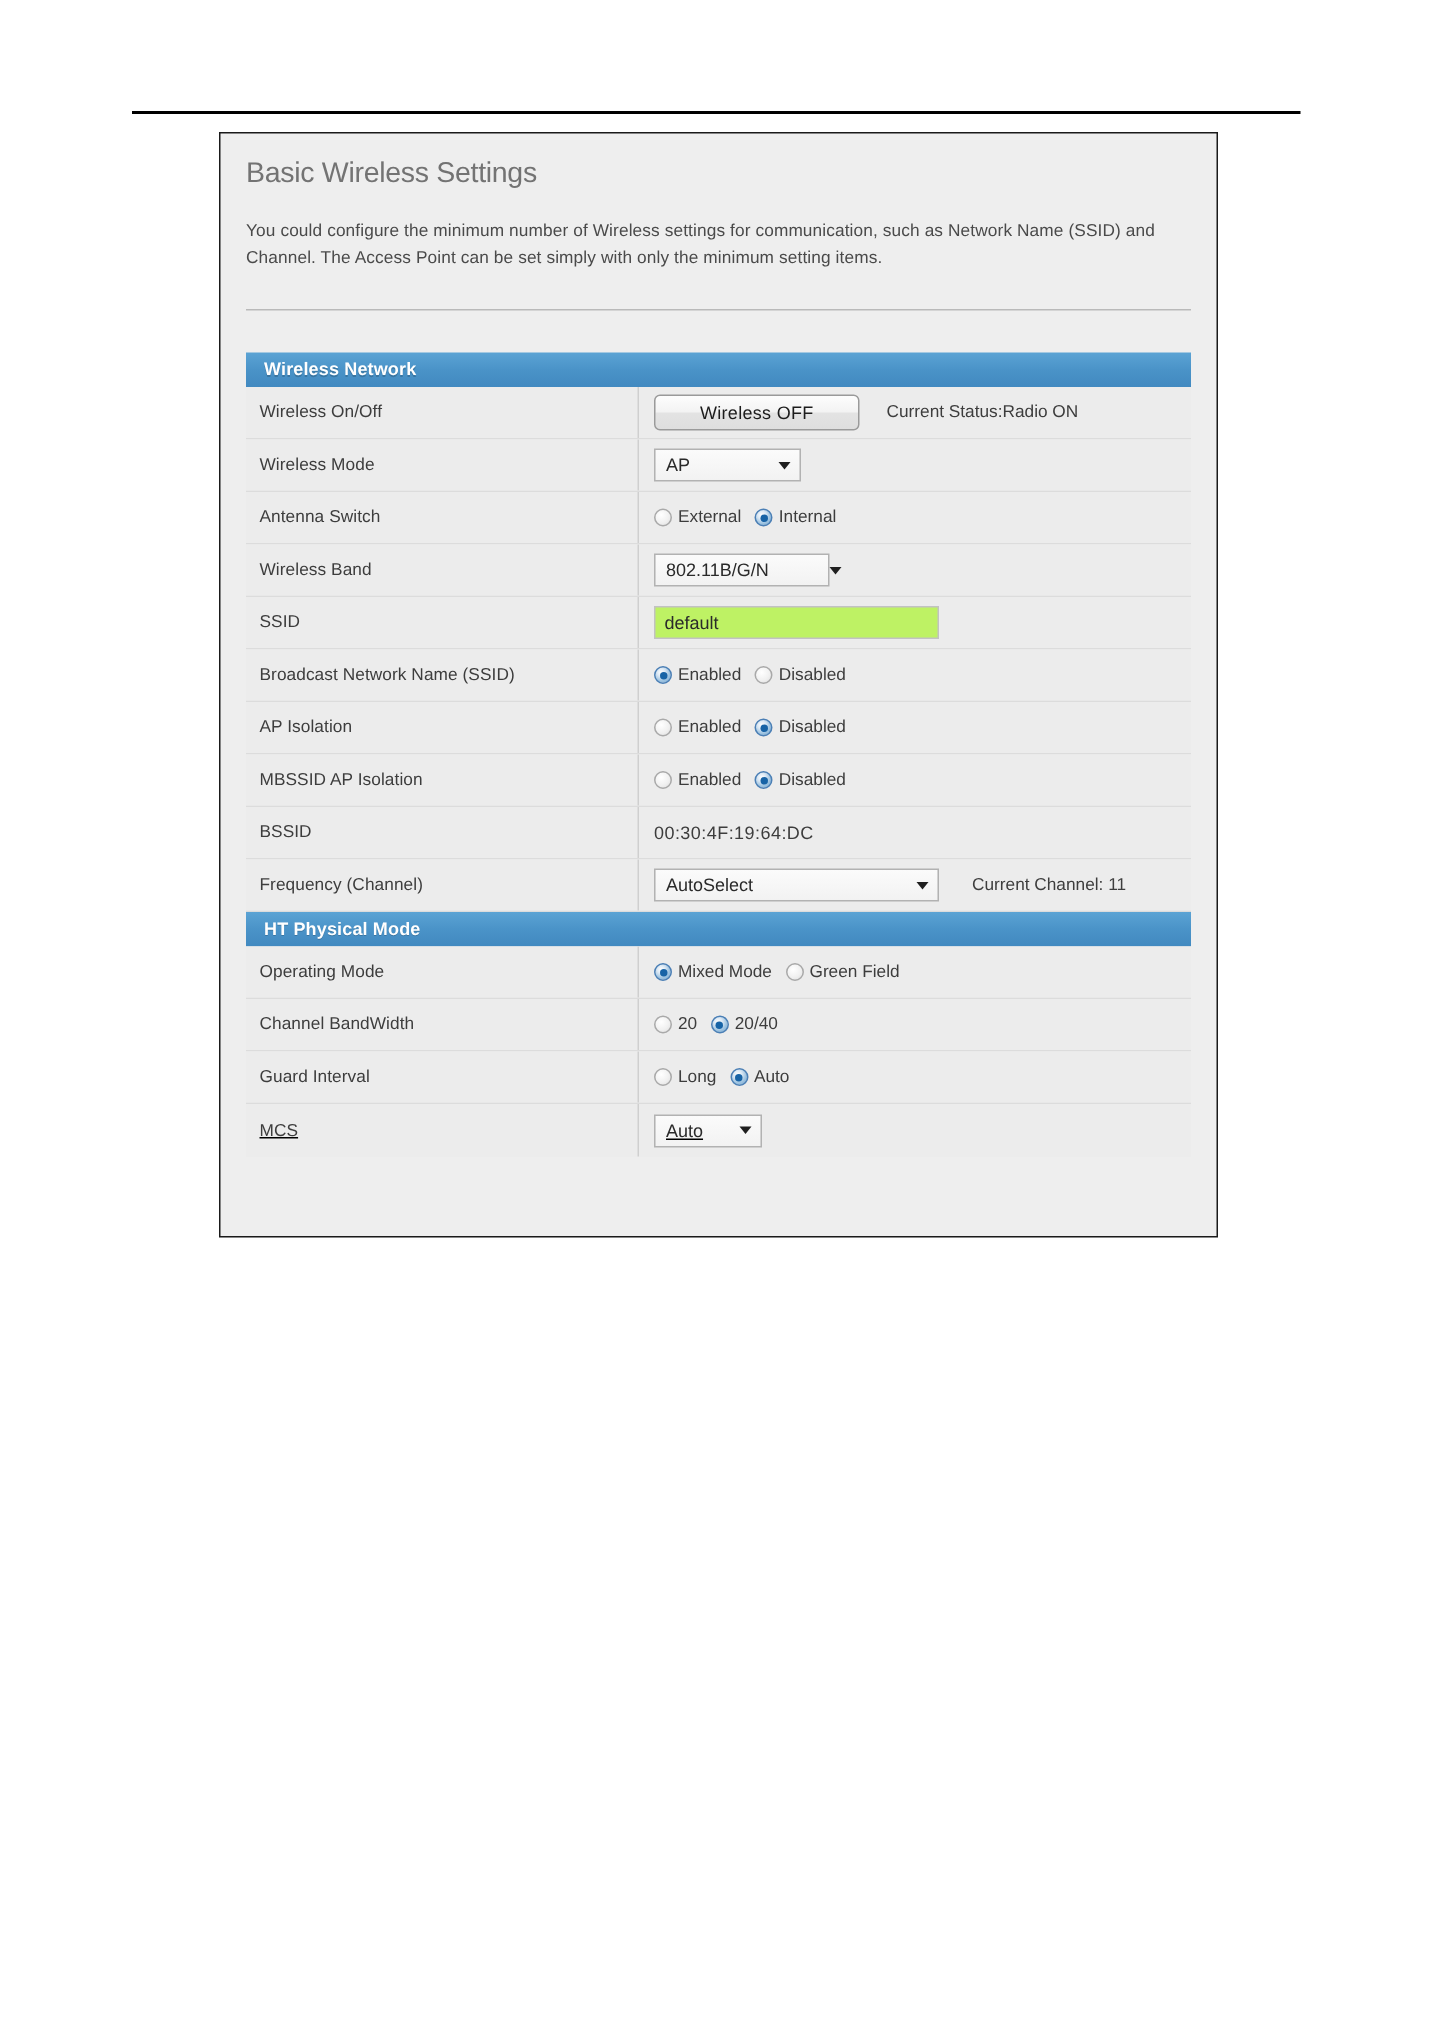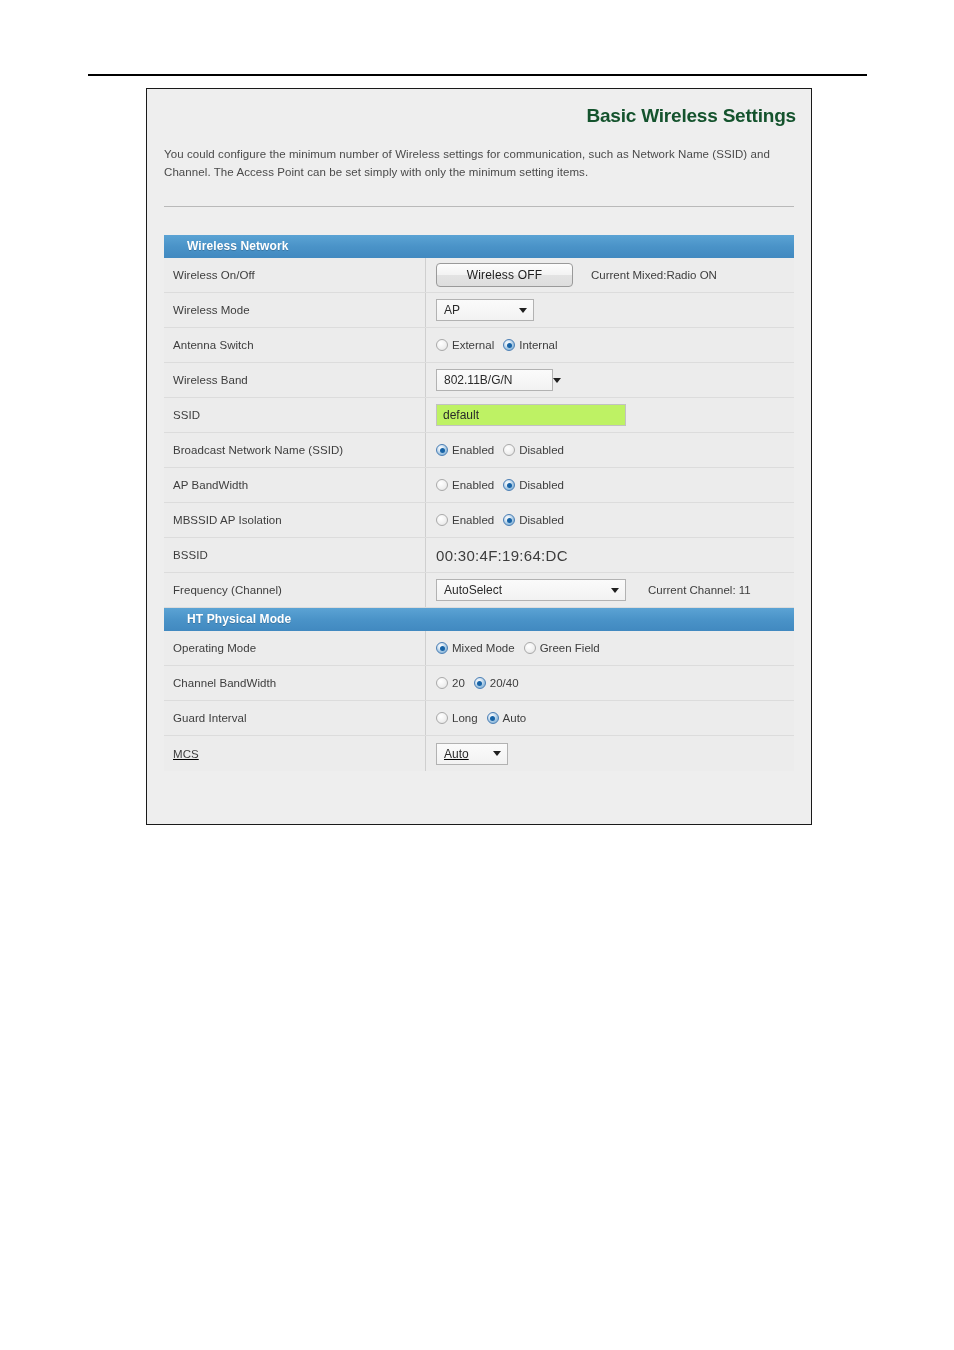--- a/index.html
+++ b/index.html
@@ -39,26 +39,25 @@
     background: #eeeeee;
     overflow: hidden;
   }
 
   .shot-inner {
     padding: 14px 15px 0 15px;
   }
 
   .page-title {
     font-size: 19px;
-    font-weight: bold;
-    color: #14532d;
+    font-weight: normal;
+    color: #737373;
     letter-spacing: -0.2px;
     margin: 2px 0 0 2px;
     line-height: 1.2;
-    text-align: right;
   }
 
   .page-desc {
     margin: 17px 0 0 2px;
     font-size: 11.5px;
     color: #4a4a4a;
     line-height: 1.62;
     width: 625px;
     letter-spacing: 0.08px;
   }
@@ -74,21 +73,21 @@
     margin: 28px 2px 0 2px;
   }
 
   .sec-header {
     height: 23px;
     line-height: 23px;
     background: linear-gradient(to bottom, #5ba3d4 0%, #4a93c8 50%, #4189c0 100%);
     color: #ffffff;
     font-size: 12px;
     font-weight: bold;
-    padding-left: 23px;
+    padding-left: 12px;
     box-sizing: border-box;
     letter-spacing: 0.1px;
     text-shadow: 0 1px 0 rgba(0,0,0,0.18);
   }
 
   .row {
     display: flex;
     height: 35px;
     box-sizing: border-box;
     border-bottom: 1px solid #dcdcdc;
@@ -217,21 +216,21 @@
     box-sizing: border-box;
     border: 1px solid #c2c2c2;
     background: #bef264;
     font-family: inherit;
     font-size: 12px;
     color: #2a2a2a;
     padding: 0 6px;
   }
 
   .plain-value {
-    font-size: 15px;
+    font-size: 12px;
     color: #3d3d3d;
     letter-spacing: 0.3px;
   }
   .side-note {
     margin-left: 22px;
     font-size: 11.5px;
     color: #3d3d3d;
   }
 </style>
 </head>
@@ -249,21 +248,21 @@
     <div class="desc-rule"></div>
 
     <div class="table-wrap">
 
       <div class="sec-header">Wireless Network</div>
 
       <div class="row">
         <div class="cell-label">Wireless On/Off</div>
         <div class="cell-value">
           <span class="btn">Wireless OFF</span>
-          <span class="status-text">Current Mixed:Radio ON</span>
+          <span class="status-text">Current Status:Radio ON</span>
         </div>
       </div>
 
       <div class="row">
         <div class="cell-label">Wireless Mode</div>
         <div class="cell-value">
           <span class="select w-mode">
             <span class="sel-text">AP</span>
             <span class="caret"></span>
           </span>
@@ -313,21 +312,21 @@
             </label>
             <label class="radio-opt">
               <span class="radio-dot"></span>
               <span>Disabled</span>
             </label>
           </span>
         </div>
       </div>
 
       <div class="row">
-        <div class="cell-label">AP BandWidth</div>
+        <div class="cell-label">AP Isolation</div>
         <div class="cell-value">
           <span class="radio-group">
             <label class="radio-opt">
               <span class="radio-dot"></span>
               <span>Enabled</span>
             </label>
             <label class="radio-opt on">
               <span class="radio-dot"></span>
               <span>Disabled</span>
             </label>

